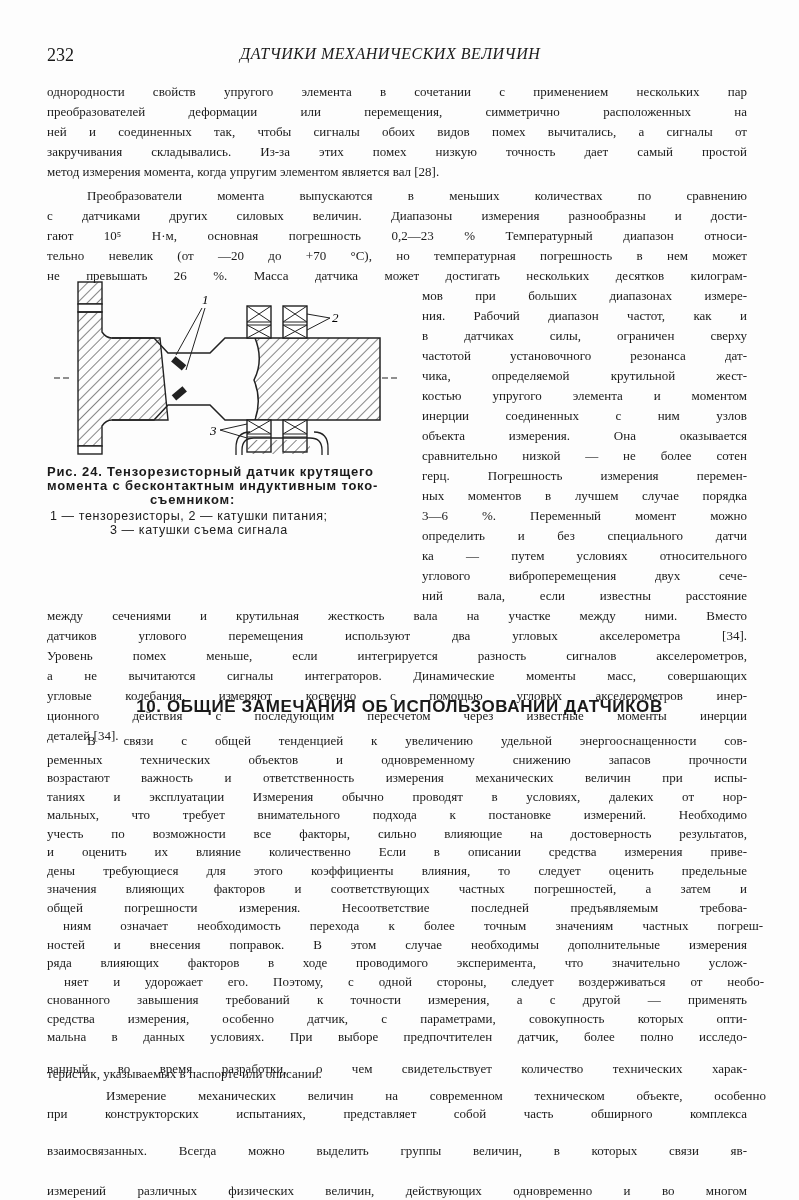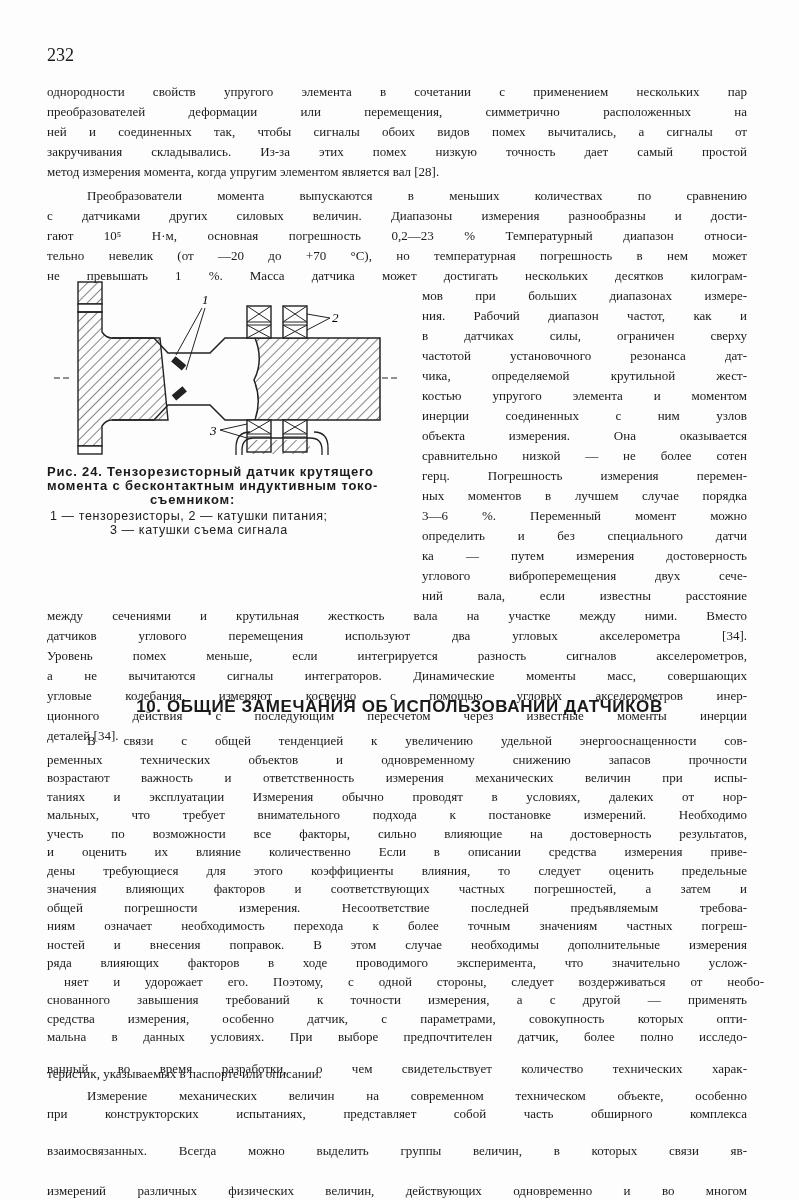--- a/index.html
+++ b/index.html
@@ -16,50 +16,51 @@
   .cap { position: absolute; font-family: Liberation Sans, sans-serif; font-size: 13px; font-weight: bold; letter-spacing: 0.8px; white-space: nowrap; }
   .cap2 { position: absolute; font-family: "Liberation Sans", sans-serif; font-size: 12.5px; letter-spacing: 0.6px; white-space: nowrap; text-align: center; }
   svg.fig { position: absolute; left: 50px; top: 280px; }
 </style>
 </head>
 <body>
 
 <div class="page">
 
   <div class="hdr-num">232</div>
+  <div class="hdr-title">ДАТЧИКИ МЕХАНИЧЕСКИХ ВЕЛИЧИН</div>
 
   <div>
     <div class="line full" style="top:82px">однородности свойств упругого элемента в сочетании с применением нескольких пар</div>
     <div class="line full" style="top:102px">преобразователей деформации или перемещения, симметрично расположенных на</div>
     <div class="line full" style="top:122px">ней и соединенных так, чтобы сигналы обоих видов помех вычитались, а сигналы от</div>
     <div class="line full" style="top:142px">закручивания складывались. Из-за этих помех низкую точность дает самый простой</div>
     <div class="line full last" style="top:162px">метод измерения момента, когда упругим элементом является вал [28].</div>
   </div>
 
   <div>
     <div class="line indent" style="top:186px">Преобразователи момента выпускаются в меньших количествах по сравнению</div>
     <div class="line full" style="top:206px">с датчиками других силовых величин. Диапазоны измерения разнообразны и дости-</div>
     <div class="line full" style="top:226px">гают 10⁵ Н·м, основная погрешность 0,2—23 %  Температурный диапазон относи-</div>
     <div class="line full" style="top:246px">тельно невелик (от —20 до +70 °С), но температурная погрешность в нем может</div>
-    <div class="line full" style="top:266px">не превышать 1 %. Масса датчика может достигать нескольких десятков килограм-</div>
+    <div class="line full" style="top:266px">не превышать 26 %. Масса датчика может достигать нескольких десятков килограм-</div>
 
     <div class="line right" style="top:286px">мов при больших диапазонах измере-</div>
     <div class="line right" style="top:306px">ния. Рабочий диапазон частот, как и</div>
     <div class="line right" style="top:326px">в датчиках силы, ограничен сверху</div>
     <div class="line right" style="top:346px">частотой установочного резонанса дат-</div>
     <div class="line right" style="top:366px">чика, определяемой крутильной жест-</div>
     <div class="line right" style="top:386px">костью упругого элемента и моментом</div>
     <div class="line right" style="top:406px">инерции соединенных с ним узлов</div>
     <div class="line right" style="top:426px">объекта измерения. Она оказывается</div>
     <div class="line right" style="top:446px">сравнительно низкой — не более сотен</div>
     <div class="line right" style="top:466px">герц. Погрешность измерения перемен-</div>
     <div class="line right" style="top:486px">ных моментов в лучшем случае порядка</div>
     <div class="line right" style="top:506px">3—6 %. Переменный момент можно</div>
     <div class="line right" style="top:526px">определить и без специального датчи</div>
-    <div class="line right" style="top:546px">ка — путем измерения достоверность</div>
+    <div class="line right" style="top:546px">ка — путем условиях относительного</div>
     <div class="line right" style="top:566px">углового виброперемещения двух сече-</div>
     <div class="line right" style="top:586px">ний вала, если известны расстояние</div>
 
     <div class="line full" style="top:606px">между сечениями и крутильная жесткость вала на участке между ними. Вместо</div>
     <div class="line full" style="top:626px">датчиков углового перемещения используют два угловых акселерометра [34].</div>
     <div class="line full" style="top:646px">Уровень помех меньше, если интегрируется разность сигналов акселерометров,</div>
     <div class="line full" style="top:666px">а не вычитаются сигналы интеграторов. Динамические моменты масс, совершающих</div>
     <div class="line full" style="top:686px">угловые колебания, измеряют косвенно с помощью угловых акселерометров инер-</div>
     <div class="line full" style="top:706px">ционного действия с последующим пересчетом через известные моменты инерции</div>
     <div class="line full last" style="top:726px">деталей [34].</div>
@@ -151,34 +152,34 @@
     <div class="line indent" style="top:731px">В связи с общей тенденцией к увеличению удельной энергооснащенности сов-</div>
     <div class="line full" style="top: 749.5px;">ременных технических объектов и одновременному снижению запасов прочности</div>
     <div class="line full" style="top: 768px;">возрастают важность и ответственность измерения механических величин при испы-</div>
     <div class="line full" style="top: 786.5px;">таниях и эксплуатации  Измерения обычно проводят в условиях, далеких от нор-</div>
     <div class="line full" style="top: 805px;">мальных, что требует внимательного подхода к постановке измерений. Необходимо</div>
     <div class="line full" style="top: 823.5px;">учесть по возможности все факторы, сильно влияющие на достоверность результатов,</div>
     <div class="line full" style="top: 842px;">и оценить их влияние количественно  Если в описании средства измерения приве-</div>
     <div class="line full" style="top: 860.5px;">дены требующиеся для этого коэффициенты влияния, то следует оценить предельные</div>
     <div class="line full" style="top: 879px;">значения влияющих факторов и соответствующих частных погрешностей, а затем и</div>
     <div class="line full" style="top: 897.5px;">общей погрешности измерения. Несоответствие последней предъявляемым требова-</div>
-    <div class="line full" style="top: 916px;">ниям означает необходимость перехода к более точным значениям частных погреш-</div>
+    <div class="line full" style="top: 916px; margin-left: 16px;">ниям означает необходимость перехода к более точным значениям частных погреш-</div>
     <div class="line full" style="top: 934.5px;">ностей и внесения поправок. В этом случае необходимы дополнительные измерения</div>
     <div class="line full" style="top: 953px;">ряда влияющих факторов в ходе проводимого эксперимента, что значительно услож-</div>
     <div class="line full" style="top: 971.5px; margin-left: 17px;">няет и удорожает его. Поэтому, с одной стороны, следует воздерживаться от необо-</div>
     <div class="line full" style="top: 990px;">снованного завышения требований к точности измерения, а с другой — применять</div>
     <div class="line full" style="top: 1008.5px;">средства измерения, особенно датчик, с параметрами, совокупность которых опти-</div>
     <div class="line full" style="top: 1027px;">мальна в данных условиях. При выборе предпочтителен датчик, более полно исследо-</div>
     <div class="line full" style="top: 1059px;">ванный во время разработки, о чем свидетельствует количество технических харак-</div>
     <div class="line full last" style="top: 1064px;">теристик, указываемых в паспорте или описании.</div>
   </div>
 
   <div>
 
-  <div class="line indent" style="top: 1085.5px;">Измерение механических величин на современном техническом объекте, особенно</div>
+  <div class="line indent" style="top: 1085.5px; margin-left: 19px;">Измерение механических величин на современном техническом объекте, особенно</div>
       <div class="line full" style="top: 1104px;">при конструкторских испытаниях, представляет собой часть обширного комплекса</div>
       <div class="line full" style="top: 1181px;">измерений различных физических величин, действующих одновременно и во многом</div>
       <div class="line full" style="top: 1141px;">взаимосвязанных. Всегда можно выделить группы величин, в которых связи яв-</div>
     </div>
 </div>
 
 <div>
   
 </div>
 

